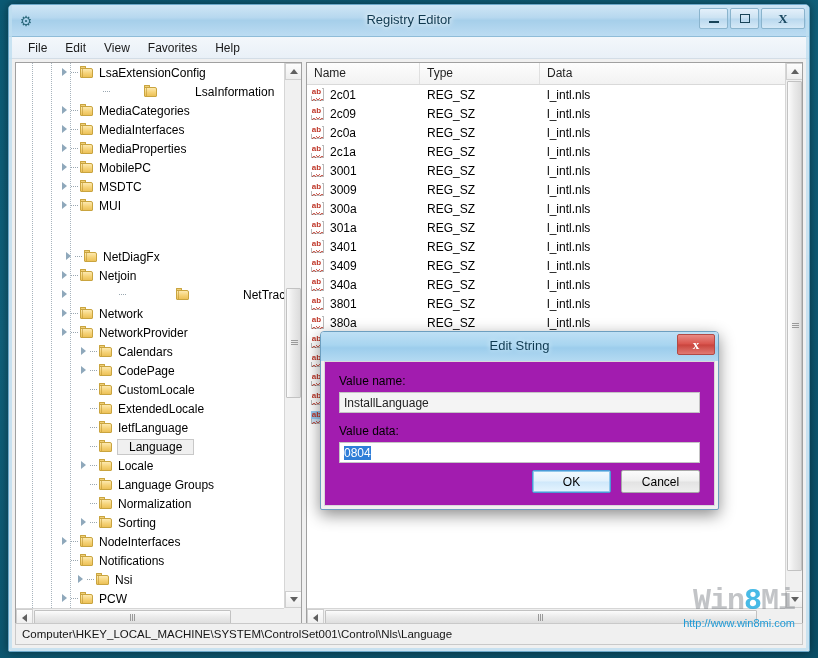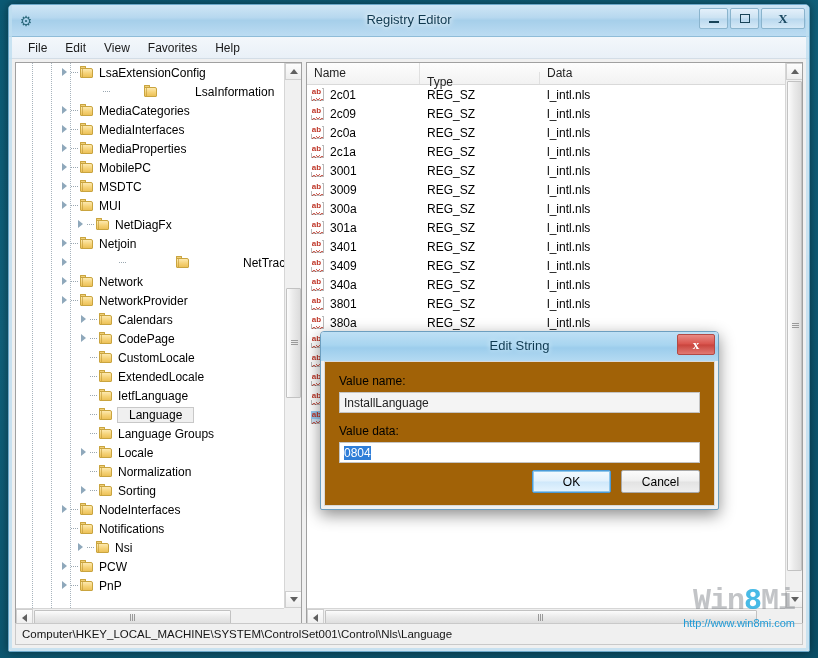--- a/index.html
+++ b/index.html
@@ -271,21 +271,21 @@
     display: flex;
     z-index: 5;
   }
   #list-header .col {
     font-size: 12px; color: #1f1f1f;
     padding: 3px 0 0 7px;
     border-right: 1px solid #e0e0e0;
     cursor: default;
   }
   .col-name { width: 113px; }
-  .col-type { width: 120px; margin-top: 9px; }
+  .col-type { width: 120px; }
   .col-data { flex: 1; border-right: none !important; }
 
   #list-rows {
     position: absolute;
     left: 0; right: 17px; top: 22px; bottom: 18px;
     overflow: hidden;
   }
   .lv-row {
     height: 19px;
     display: flex; align-items: center;
@@ -395,21 +395,21 @@
     border-radius: 2px;
     background: linear-gradient(180deg,#e98a84 0%,#d9534c 48%,#c9443d 52%,#e07a73 100%);
     color: #fff; font-size: 13px; font-weight: bold;
     display: flex; align-items: center; justify-content: center;
     font-family: "Liberation Serif", serif;
     cursor: default;
   }
   #edit-dialog .dlg-body {
     position: absolute;
     left: 3px; right: 3px; top: 29px; bottom: 3px;
-    background: #a16207;
+    background: #a21caf;
     border: 1px solid #d9d9d9;
     padding: 12px 14px 0 14px;
   }
   #edit-dialog .field-label {
     font-size: 12px; color: #000;
     margin-bottom: 4px;
   }
   #edit-dialog .text-input {
     height: 21px;
     background: #ffffff;
@@ -570,21 +570,21 @@
                 <span class="arrow-collapsed"></span>
               </div>
               <div class="dots"></div>
               <div class="folder-ico">
                 <span class="ftab"></span>
                 <span class="fbody"></span>
                 <span class="fspine"></span>
               </div>
               <span class="tree-label">MUI</span>
             </div>
-            <div class="tree-item" style="padding-left: 60px;">
+            <div class="tree-item" style="padding-left: 48px; margin-top: 32px;">
               <div class="expander">
                 <span class="arrow-collapsed"></span>
               </div>
               <div class="dots"></div>
               <div class="folder-ico">
                 <span class="ftab"></span>
                 <span class="fbody"></span>
                 <span class="fspine"></span>
               </div>
               <span class="tree-label">NetDiagFx</span>
@@ -695,40 +695,40 @@
               <div class="expander"></div>
               <div class="dots"></div>
               <div class="folder-ico">
                 <span class="ftab"></span>
                 <span class="fbody"></span>
                 <span class="fspine"></span>
               </div>
               <span class="tree-label">Language</span>
             </div>
             <div class="tree-item" style="padding-left: 63px;">
+              <div class="expander">
+                <span class="arrow-collapsed"></span>
+              </div>
+              <div class="dots"></div>
+              <div class="folder-ico">
+                <span class="ftab"></span>
+                <span class="fbody"></span>
+                <span class="fspine"></span>
+              </div>
+              <span class="tree-label">Locale</span>
+            </div>
+            <div class="tree-item" style="padding-left: 63px;">
               <div class="expander"></div>
               <div class="dots"></div>
               <div class="folder-ico">
                 <span class="ftab"></span>
                 <span class="fbody"></span>
                 <span class="fspine"></span>
               </div>
               <span class="tree-label">Language Groups</span>
-            </div>
-            <div class="tree-item" style="padding-left: 63px;">
-              <div class="expander">
-                <span class="arrow-collapsed"></span>
-              </div>
-              <div class="dots"></div>
-              <div class="folder-ico">
-                <span class="ftab"></span>
-                <span class="fbody"></span>
-                <span class="fspine"></span>
-              </div>
-              <span class="tree-label">Locale</span>
             </div>
             <div class="tree-item" style="padding-left: 63px;">
               <div class="expander"></div>
               <div class="dots"></div>
               <div class="folder-ico">
                 <span class="ftab"></span>
                 <span class="fbody"></span>
                 <span class="fspine"></span>
               </div>
               <span class="tree-label">Normalization</span>

